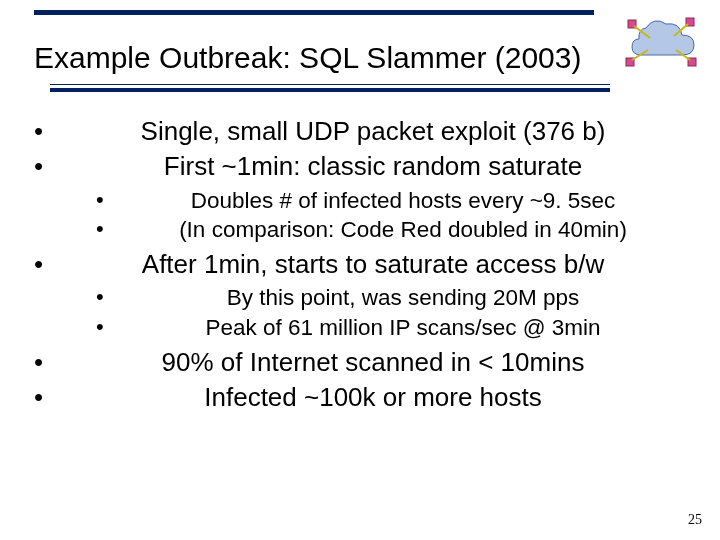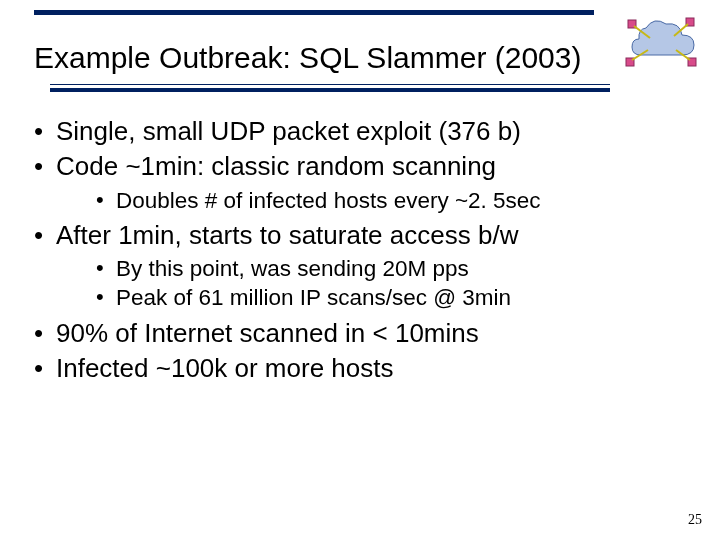--- a/index.html
+++ b/index.html
@@ -73,20 +73,21 @@
   .content {
     position: absolute;
     top: 115px;
     left: 34px;
     right: 30px;
   }
   ul.b1 {
     list-style: none;
     margin: 0;
     padding: 0;
+    text-align: center;
   }
   ul.b1 > li {
     font-size: 26px;
     color: #000;
     margin: 0 0 2px 0;
     padding-left: 22px;
     position: relative;
     line-height: 1.28;
   }
   ul.b1 > li::before {
@@ -152,23 +153,24 @@
       <line x1="10" y1="12" x2="26" y2="24" stroke="#c7b815" stroke-width="2"></line>
       <line x1="64" y1="10" x2="50" y2="22" stroke="#c7b815" stroke-width="2"></line>
       <line x1="8" y1="46" x2="24" y2="36" stroke="#c7b815" stroke-width="2"></line>
       <line x1="66" y1="46" x2="52" y2="36" stroke="#c7b815" stroke-width="2"></line>
     </svg>
   </div>
 
   <div class="content">
     <ul class="b1">
       <li><span>Single, small UDP packet exploit (376 b)</span></li>
-      <li><span>Code ~1min:  classic random scanning</span>
+      <li><span>First ~1min:  classic random saturate</span>
         <ul class="b2">
-          <li><span>Doubles # of infected hosts every ~2. 5sec</span></li>
+          <li><span>Doubles # of infected hosts every ~9. 5sec</span></li>
+          <li><span>(In comparison:  Code Red doubled in 40min)</span></li>
         </ul>
       </li>
       <li><span>After 1min, starts to saturate access b/w</span>
         <ul class="b2">
           <li><span>By this point, was sending 20M pps</span></li>
           <li><span>Peak of 61 million IP scans/sec @ 3min</span></li>
         </ul>
       </li>
       <li><span>90% of Internet scanned in &lt; 10mins</span></li>
       <li><span>Infected ~100k or more hosts</span></li>

